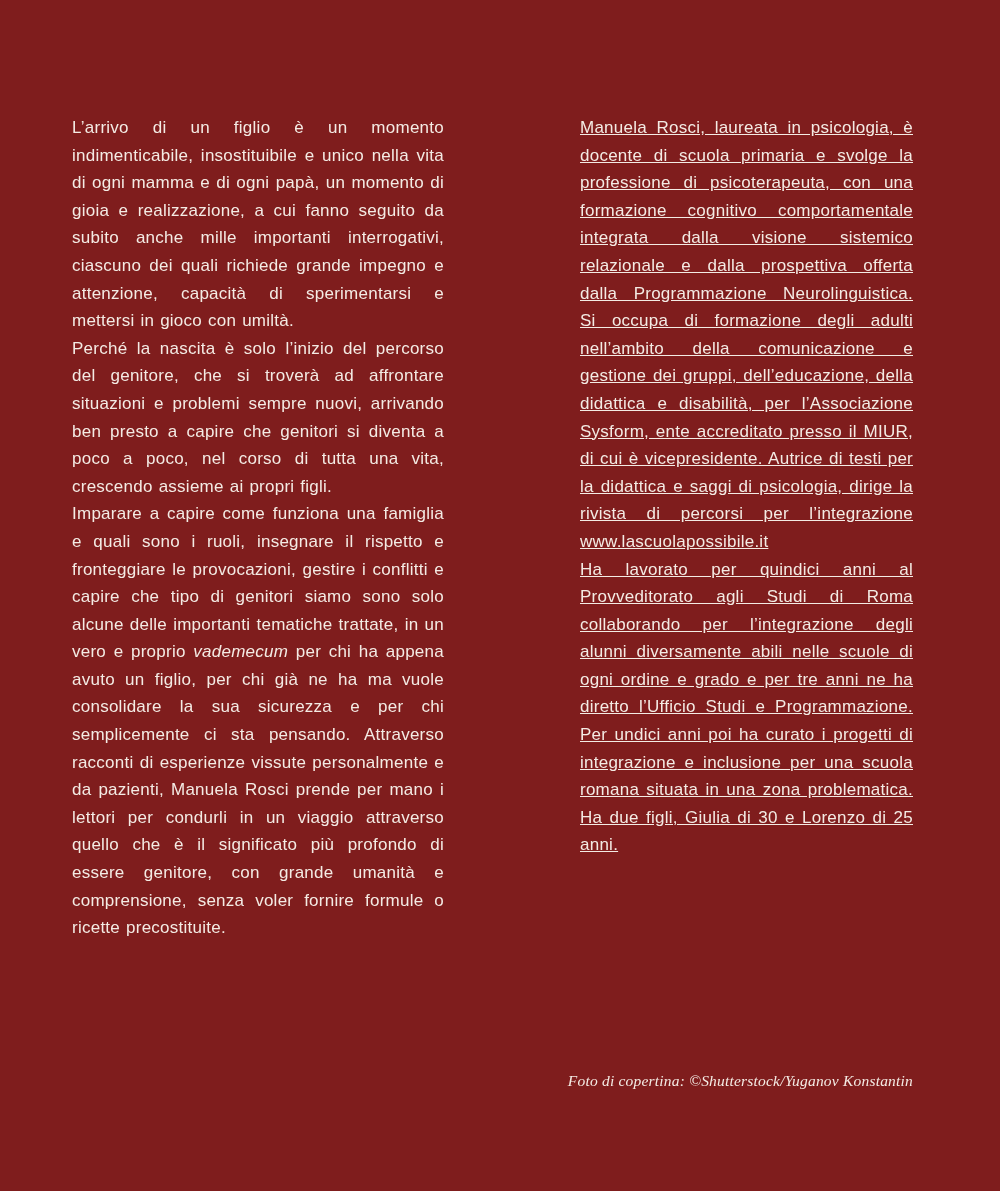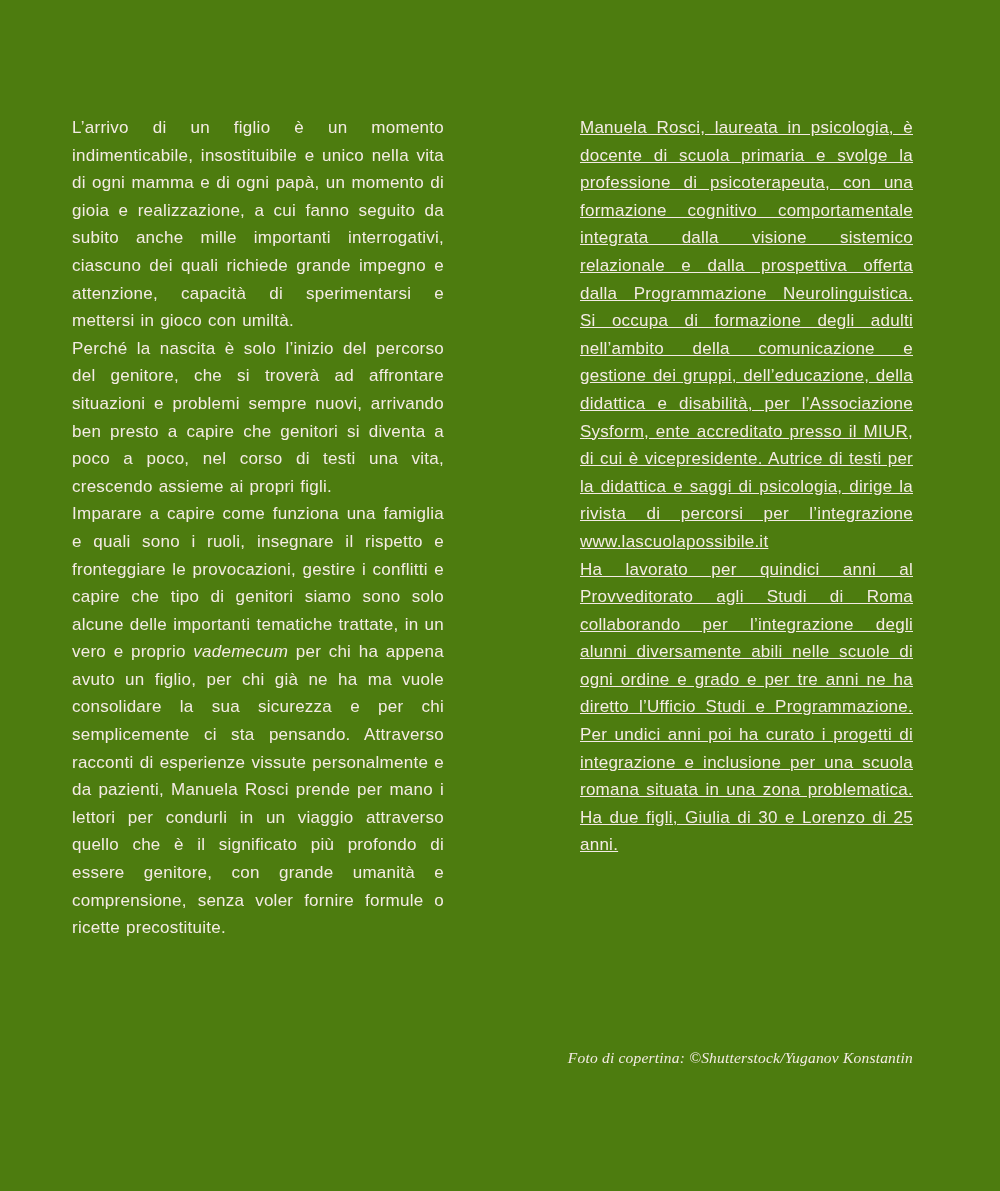--- a/index.html
+++ b/index.html
@@ -42,39 +42,39 @@
     text-decoration: underline;
   }
   .column p {
     margin: 0;
     padding: 0;
   }
   .column em {
   }
   .photo-credit {
     position: absolute;
-    top: 1049px;
+    top: 1072px;
     right: 87px;
     width: 600px;
     text-align: right;
     font-family: "Liberation Serif", serif;
     font-style: italic;
     font-size: 15.5px;
     letter-spacing: 0.2px;
     color: #f4ebe4;
   }
 </style>
 </head>
 <body style="background: rgb(158, 49, 52);">
 
-<div class="page" style="background: #4d7c0f; color: rgb(244, 235, 228);">
+<div class="page" style="background: #7f1d1d; color: rgb(244, 235, 228);">
 
   <div class="column column-left" lang="it">
     <p>L’arrivo di un figlio è un momento indimenticabile, insostituibile e unico nella vita di ogni mamma e di ogni papà, un momento di gioia e realizzazione, a cui fanno seguito da subito anche mille importanti interrogativi, ciascuno dei quali richiede grande impegno e attenzione, capacità di sperimentarsi e mettersi in gioco con umiltà.</p>
-    <p>Perché la nascita è solo l’inizio del percorso del genitore, che si troverà ad affrontare situazioni e problemi sempre nuovi, arrivando ben presto a capire che genitori si diventa a poco a poco, nel corso di testi una vita, crescendo assieme ai propri figli.</p>
+    <p>Perché la nascita è solo l’inizio del percorso del genitore, che si troverà ad affrontare situazioni e problemi sempre nuovi, arrivando ben presto a capire che genitori si diventa a poco a poco, nel corso di tutta una vita, crescendo assieme ai propri figli.</p>
     <p><span>Imparare a capire come funziona una famiglia e quali sono i ruoli, insegnare il rispetto e fronteggiare le provocazioni, gestire i conflitti e capire che tipo di genitori siamo sono solo alcune delle importanti tematiche trattate, in un vero e proprio </span><em>vademecum</em><span> per chi ha appena avuto un figlio, per chi già ne ha ma vuole consolidare la sua sicurezza e per chi semplicemente ci sta pensando. Attraverso racconti di esperienze vissute personalmente e da pazienti, Manuela Rosci prende per mano i lettori per condurli in un viaggio attraverso quello che è il significato più profondo di essere genitore, con grande umanità e comprensione, senza voler fornire formule o ricette precostituite.</span></p>
   </div>
 
   <div class="column column-right" lang="it">
     <p>Manuela Rosci, laureata in psicologia, è docente di scuola primaria e svolge la professione di psicoterapeuta, con una formazione cognitivo comportamentale integrata dalla visione sistemico relazionale e dalla prospettiva offerta dalla Programmazione Neurolinguistica. Si occupa di formazione degli adulti nell’ambito della comunicazione e gestione dei gruppi, dell’educazione, della didattica e disabilità, per l’Associazione Sysform, ente accreditato presso il MIUR, di cui è vicepresidente. Autrice di testi per la didattica e saggi di psicologia, dirige la rivista di percorsi per l’integrazione www.lascuolapossibile.it</p>
     <p>Ha lavorato per quindici anni al Provveditorato agli Studi di Roma collaborando per l’integrazione degli alunni diversamente abili nelle scuole di ogni ordine e grado e per tre anni ne ha diretto l’Ufficio Studi e Programmazione. Per undici anni poi ha curato i progetti di integrazione e inclusione per una scuola romana situata in una zona problematica. Ha due figli, Giulia di 30 e Lorenzo di 25 anni.</p>
   </div>
 
   <div class="photo-credit">Foto di copertina: ©Shutterstock/Yuganov Konstantin</div>
 

